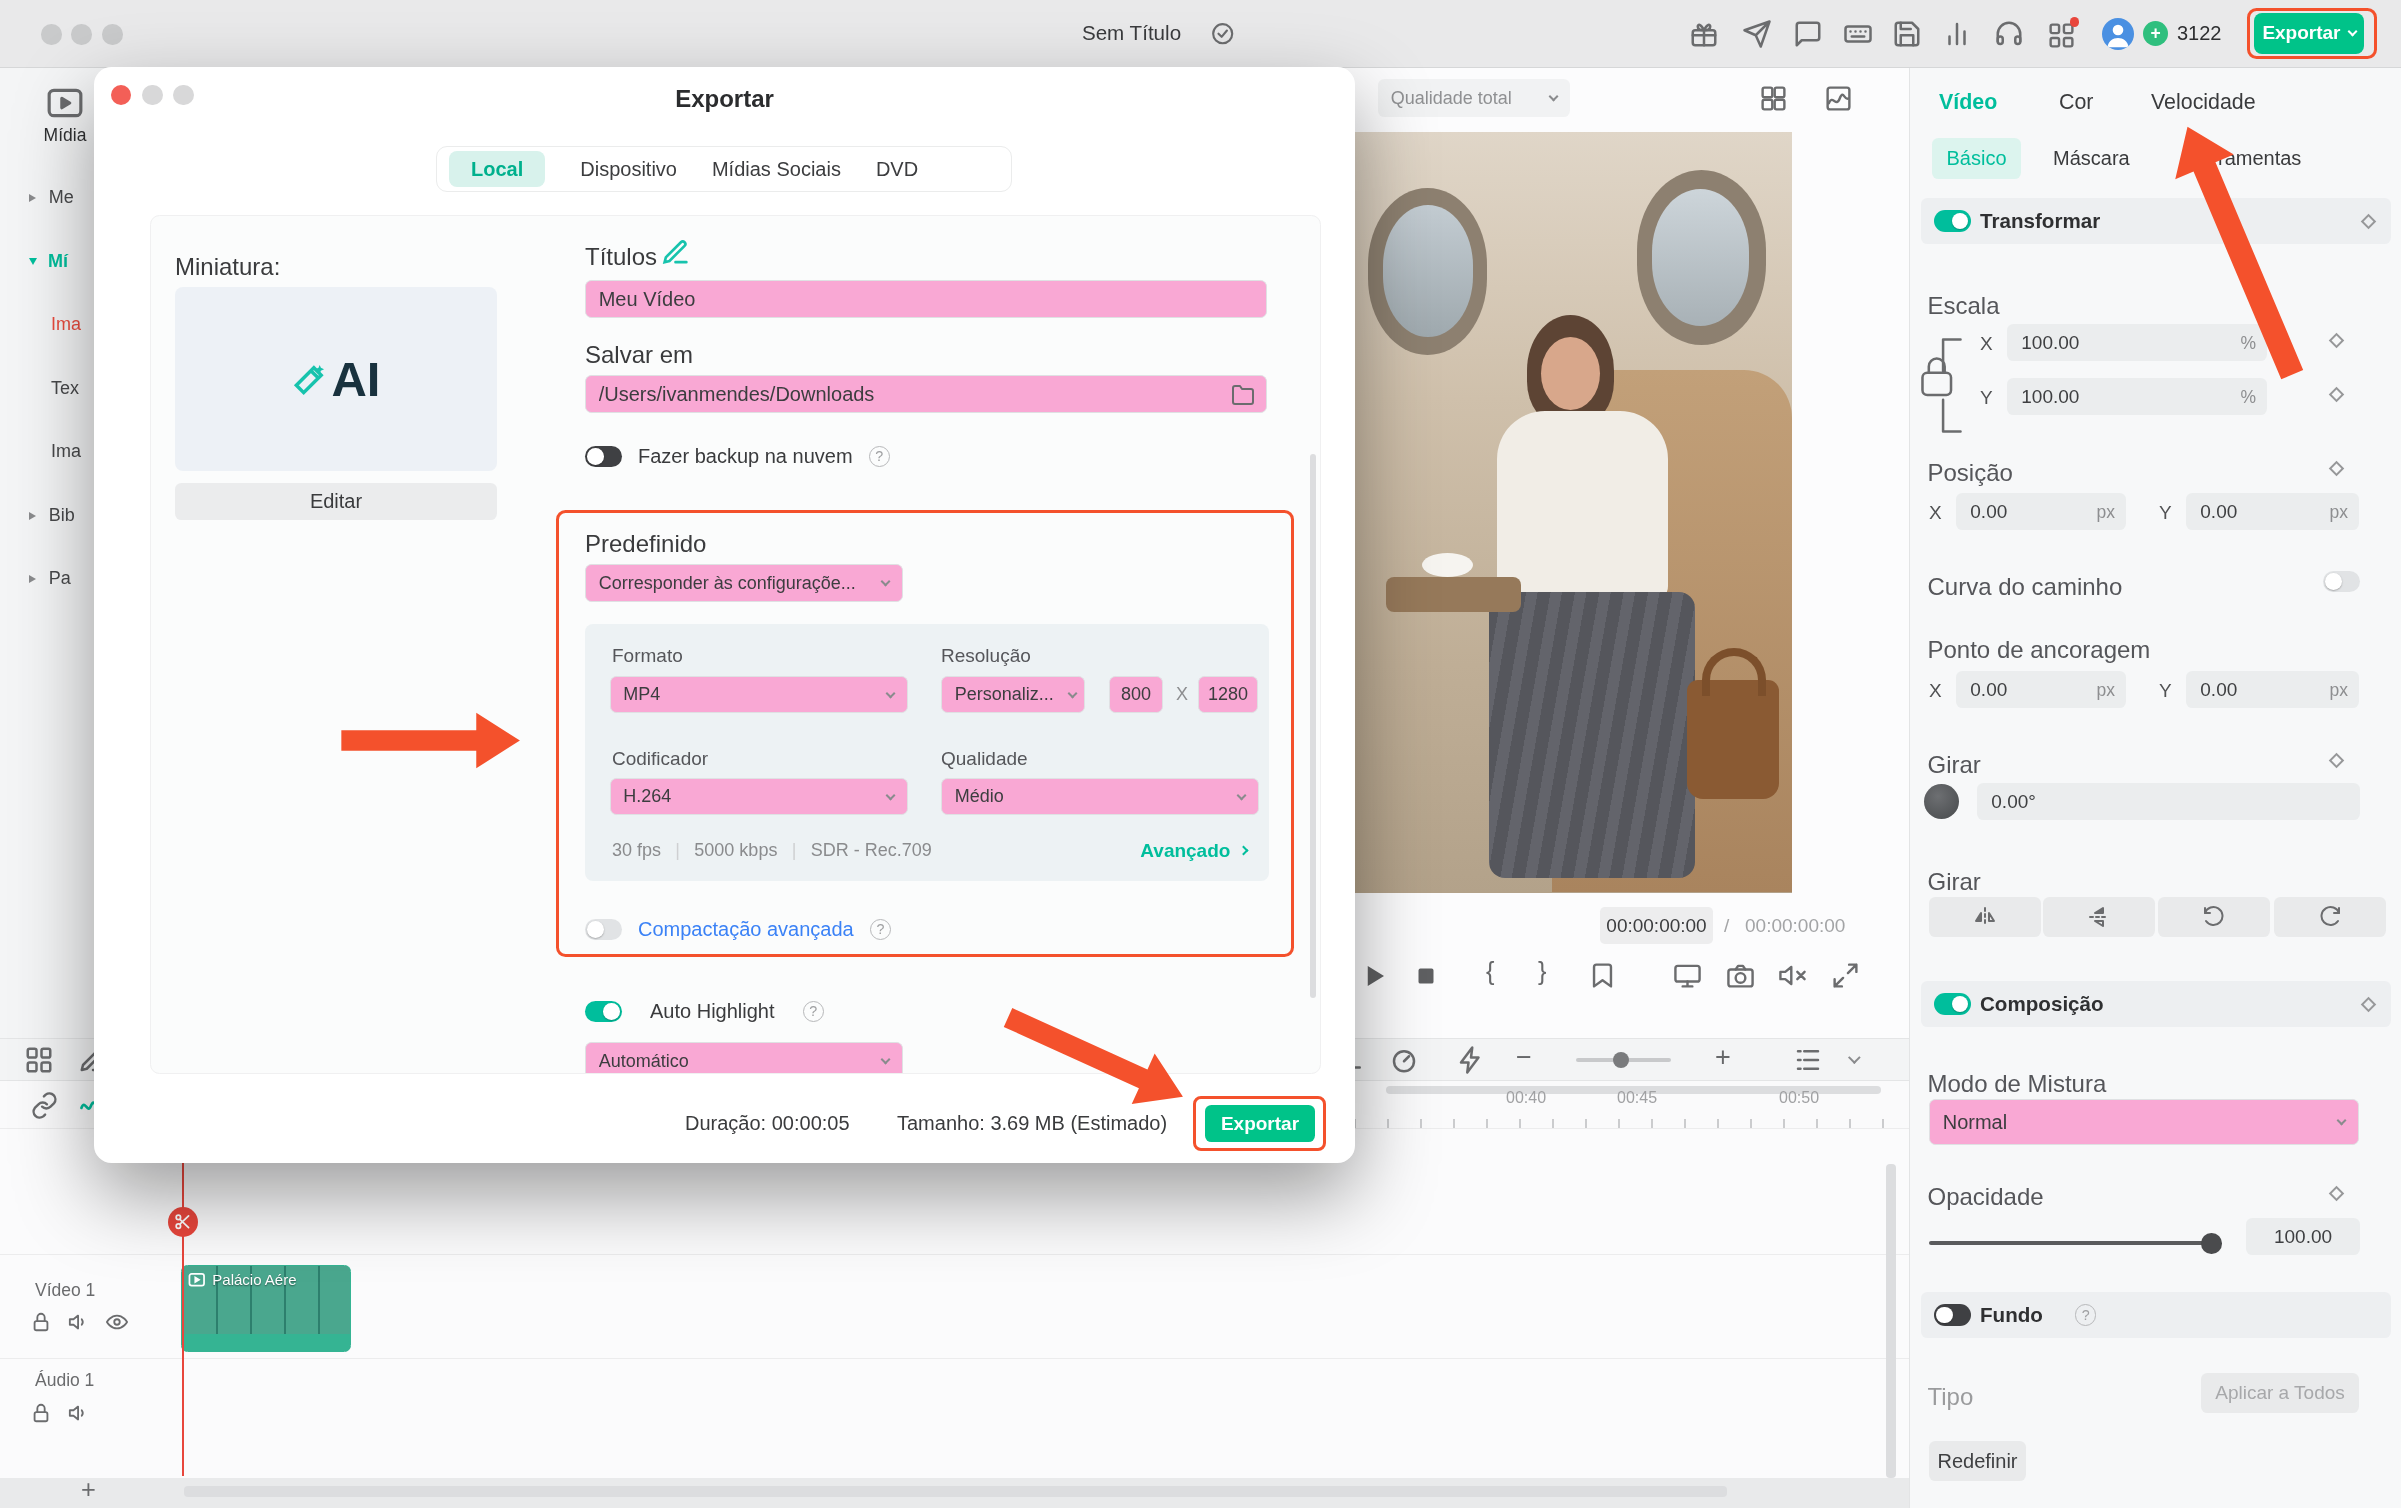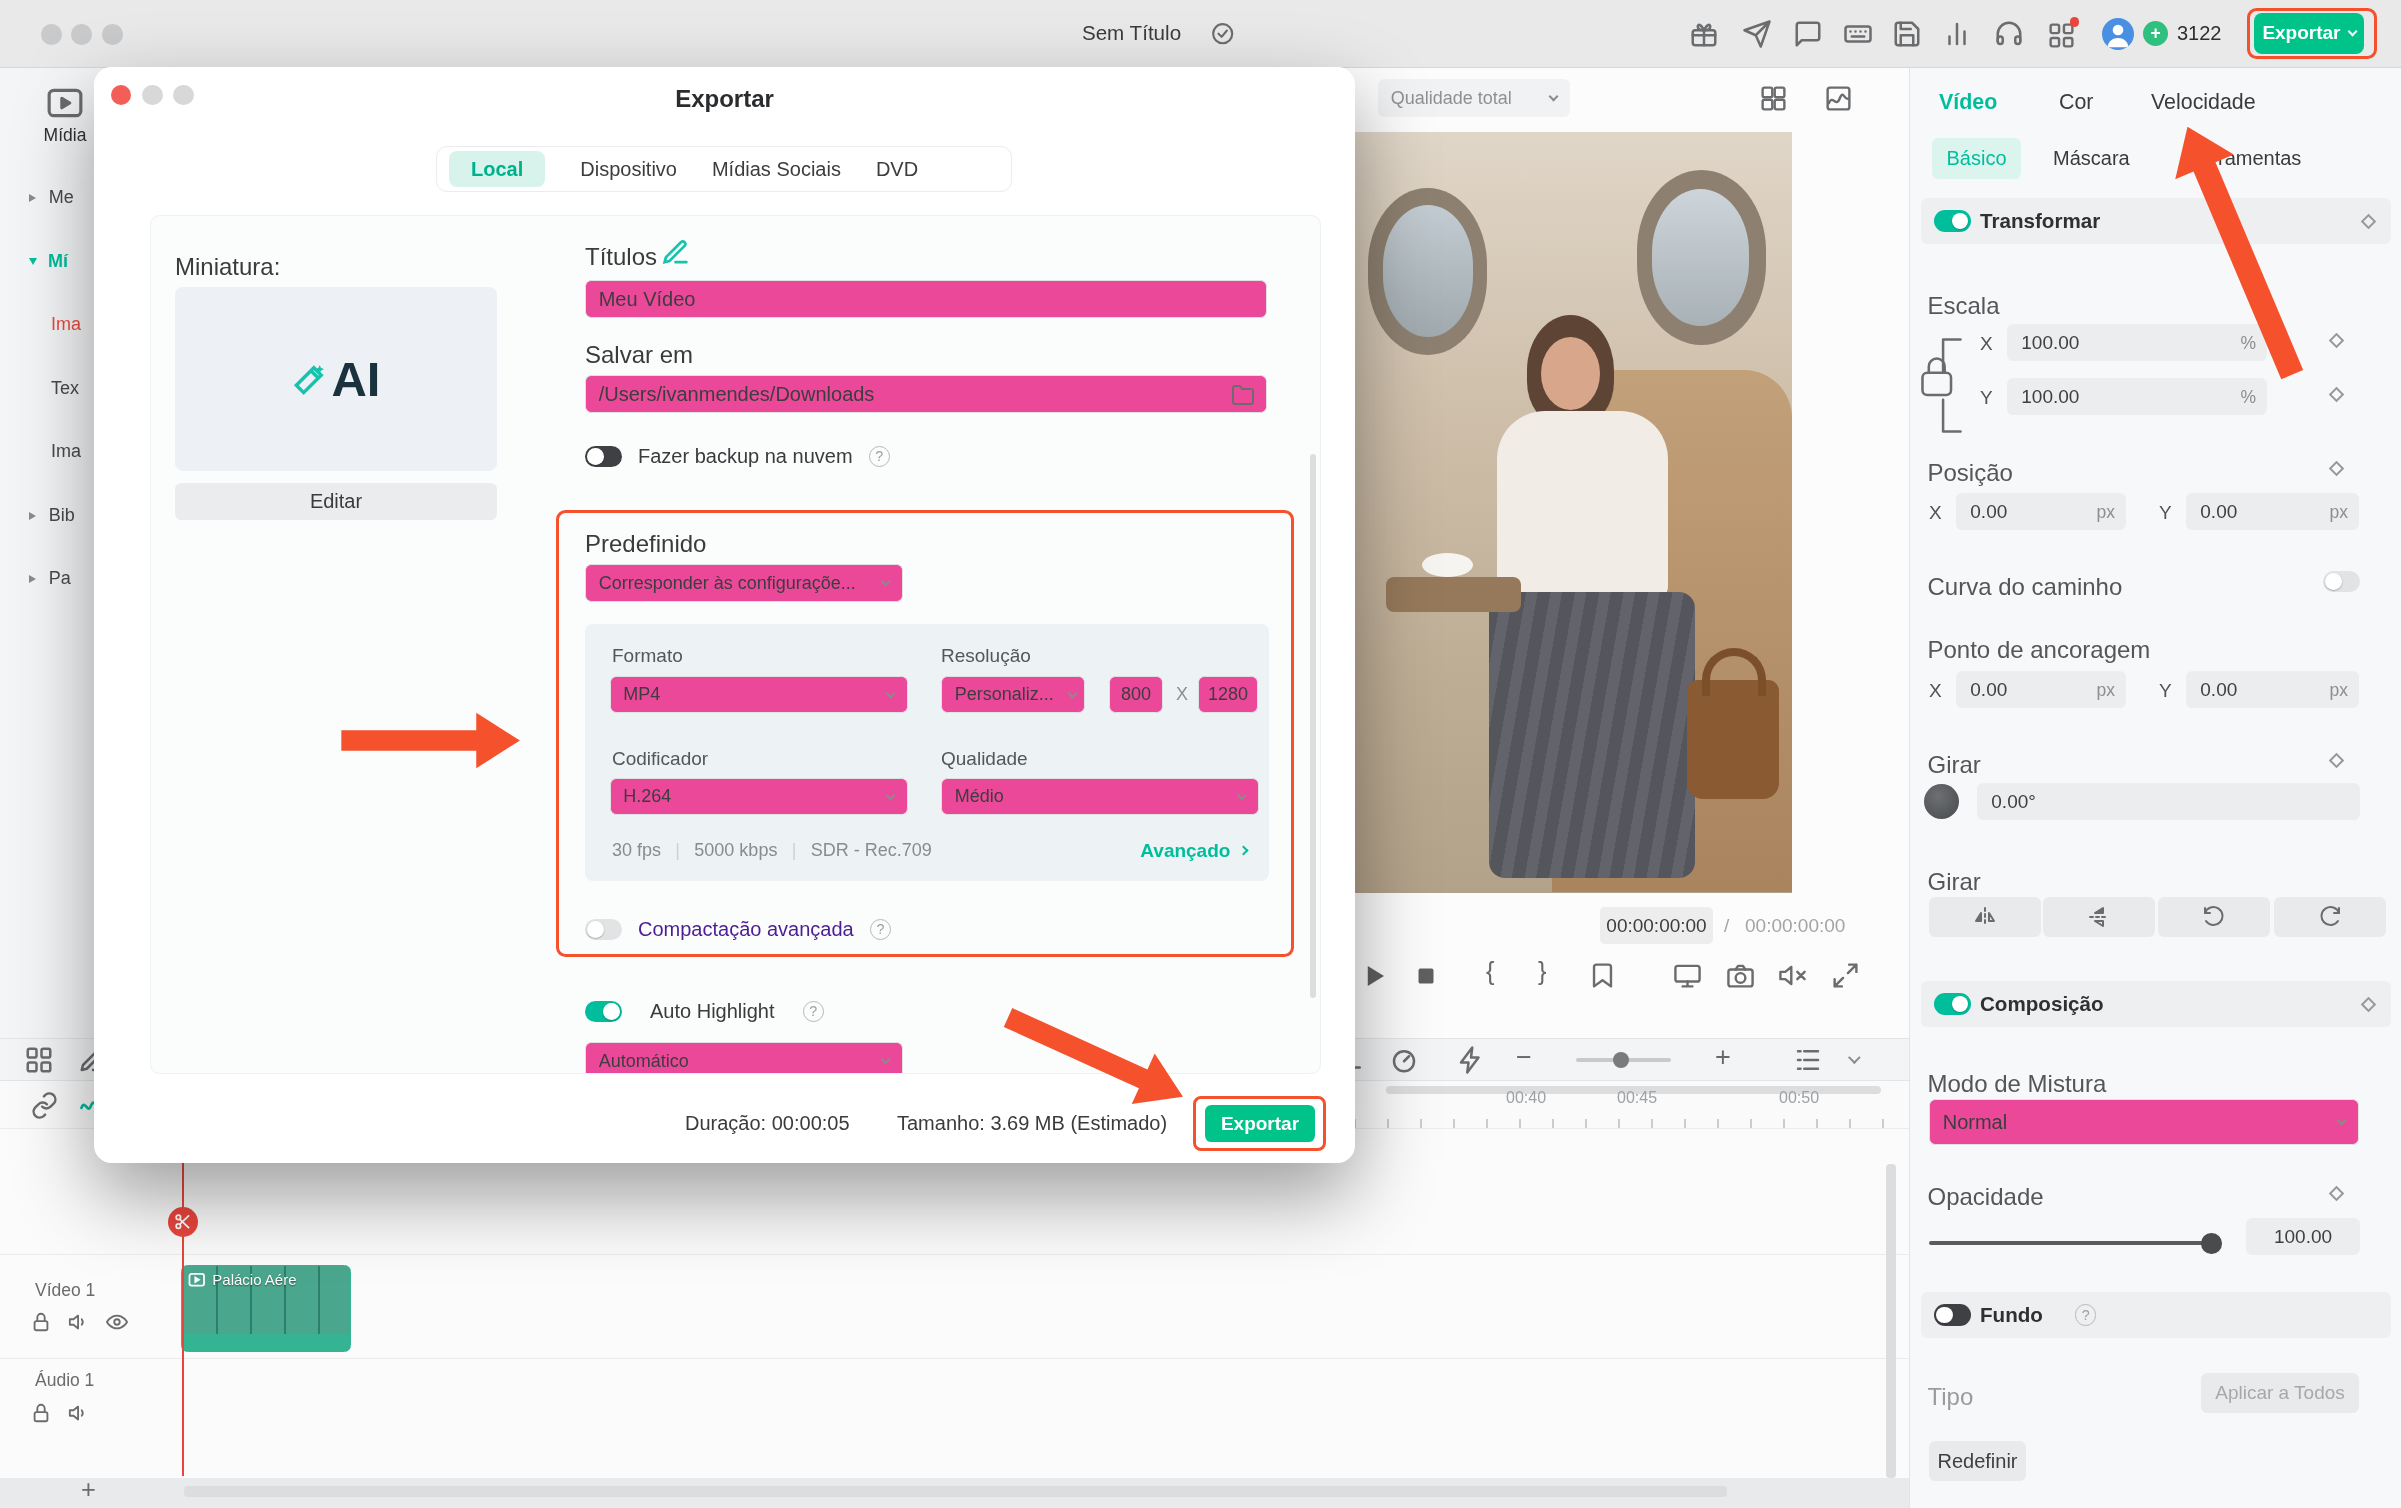--- a/index.html
+++ b/index.html
@@ -7,21 +7,21 @@
     --green:#00C389;
     --ann:#F4512C;
   }
   *{box-sizing:border-box;margin:0;padding:0}
   html,body{width:2401px;height:1508px}
   body{position:relative;overflow:hidden;background:#e9eaeb;font-family:"Liberation Sans",sans-serif;color:#3c3d3f}
   .abs{position:absolute}
   .row{display:flex;align-items:center}
   .l1{position:absolute;font-size:24px;color:#3f4042}
   .lg{position:absolute;font-size:19px;color:#55565a}
-  .dd{position:absolute;background:#ec4899;border:1.2px solid #dfe1e3;border-radius:6.4px;display:flex;align-items:center;padding:0 35px 0 12.7px;font-size:18px;color:#3c3d3f;white-space:nowrap;overflow:hidden}
+  .dd{position:absolute;background:#f9a8d4;border:1.2px solid #dfe1e3;border-radius:6.4px;display:flex;align-items:center;padding:0 35px 0 12.7px;font-size:18px;color:#3c3d3f;white-space:nowrap;overflow:hidden}
   .dd .txt{overflow:hidden;text-overflow:ellipsis;white-space:nowrap}
   .chev{position:absolute;right:12.7px;top:50%;width:7.1px;height:7.1px;border-right:2px solid #8a8b8d;border-bottom:2px solid #8a8b8d;transform:translateY(-70%) rotate(45deg)}
   .gpill{position:absolute;background:#ebedee;border-radius:6.4px;display:flex;align-items:center;padding:0 14.3px;font-size:19px;color:#3e3f41}
   .unit{position:absolute;right:11px;top:50%;transform:translateY(-50%);color:#8d8e90;font-size:17.5px}
   .dia{position:absolute;width:11px;height:11px;border:2px solid #97989a;transform:rotate(45deg)}
   .tg{position:absolute;width:37px;height:21.4px;border-radius:12px}
   .tg .k{position:absolute;top:2.4px;width:16.7px;height:16.7px;background:#fff;border-radius:50%;box-shadow:0 0.8px 1.6px rgba(0,0,0,.3)}
   .tg.on{background:var(--accent)} .tg.on .k{right:2.4px}
   .tg.off{background:#3f4043} .tg.off .k{left:2.4px}
   .tg.dis{background:#e1e3e5} .tg.dis .k{left:2.4px}
@@ -545,21 +545,21 @@
       <div class="abs row" style="right:22px;top:216px;gap:9.5px">
         <span style="font-size:19px;font-weight:bold;color:var(--accent)">Avançado</span>
         <span style="width:7.1px;height:7.1px;border-right:2px solid var(--accent);border-top:2px solid var(--accent);transform:rotate(45deg)"></span>
       </div>
     </div>
 
     <div class="abs row" style="left:434px;top:702px;gap:16px">
       <span class="tg dis" style="position:relative">
           <span class="k"></span>
         </span>
-      <span style="font-size:20px;color:#4c1d95">Compactação avançada</span>
+      <span style="font-size:20px;color:#3b82f6">Compactação avançada</span>
       <span class="help" style="position:relative">?</span>
     </div>
 
     <div class="abs row" style="left:434px;top:784px;gap:28px">
       <span class="tg on" style="position:relative">
           <span class="k"></span>
         </span>
       <span style="font-size:20px;color:#3a3b3d">Auto Highlight</span>
       <span class="help" style="position:relative">?</span>
     </div>

